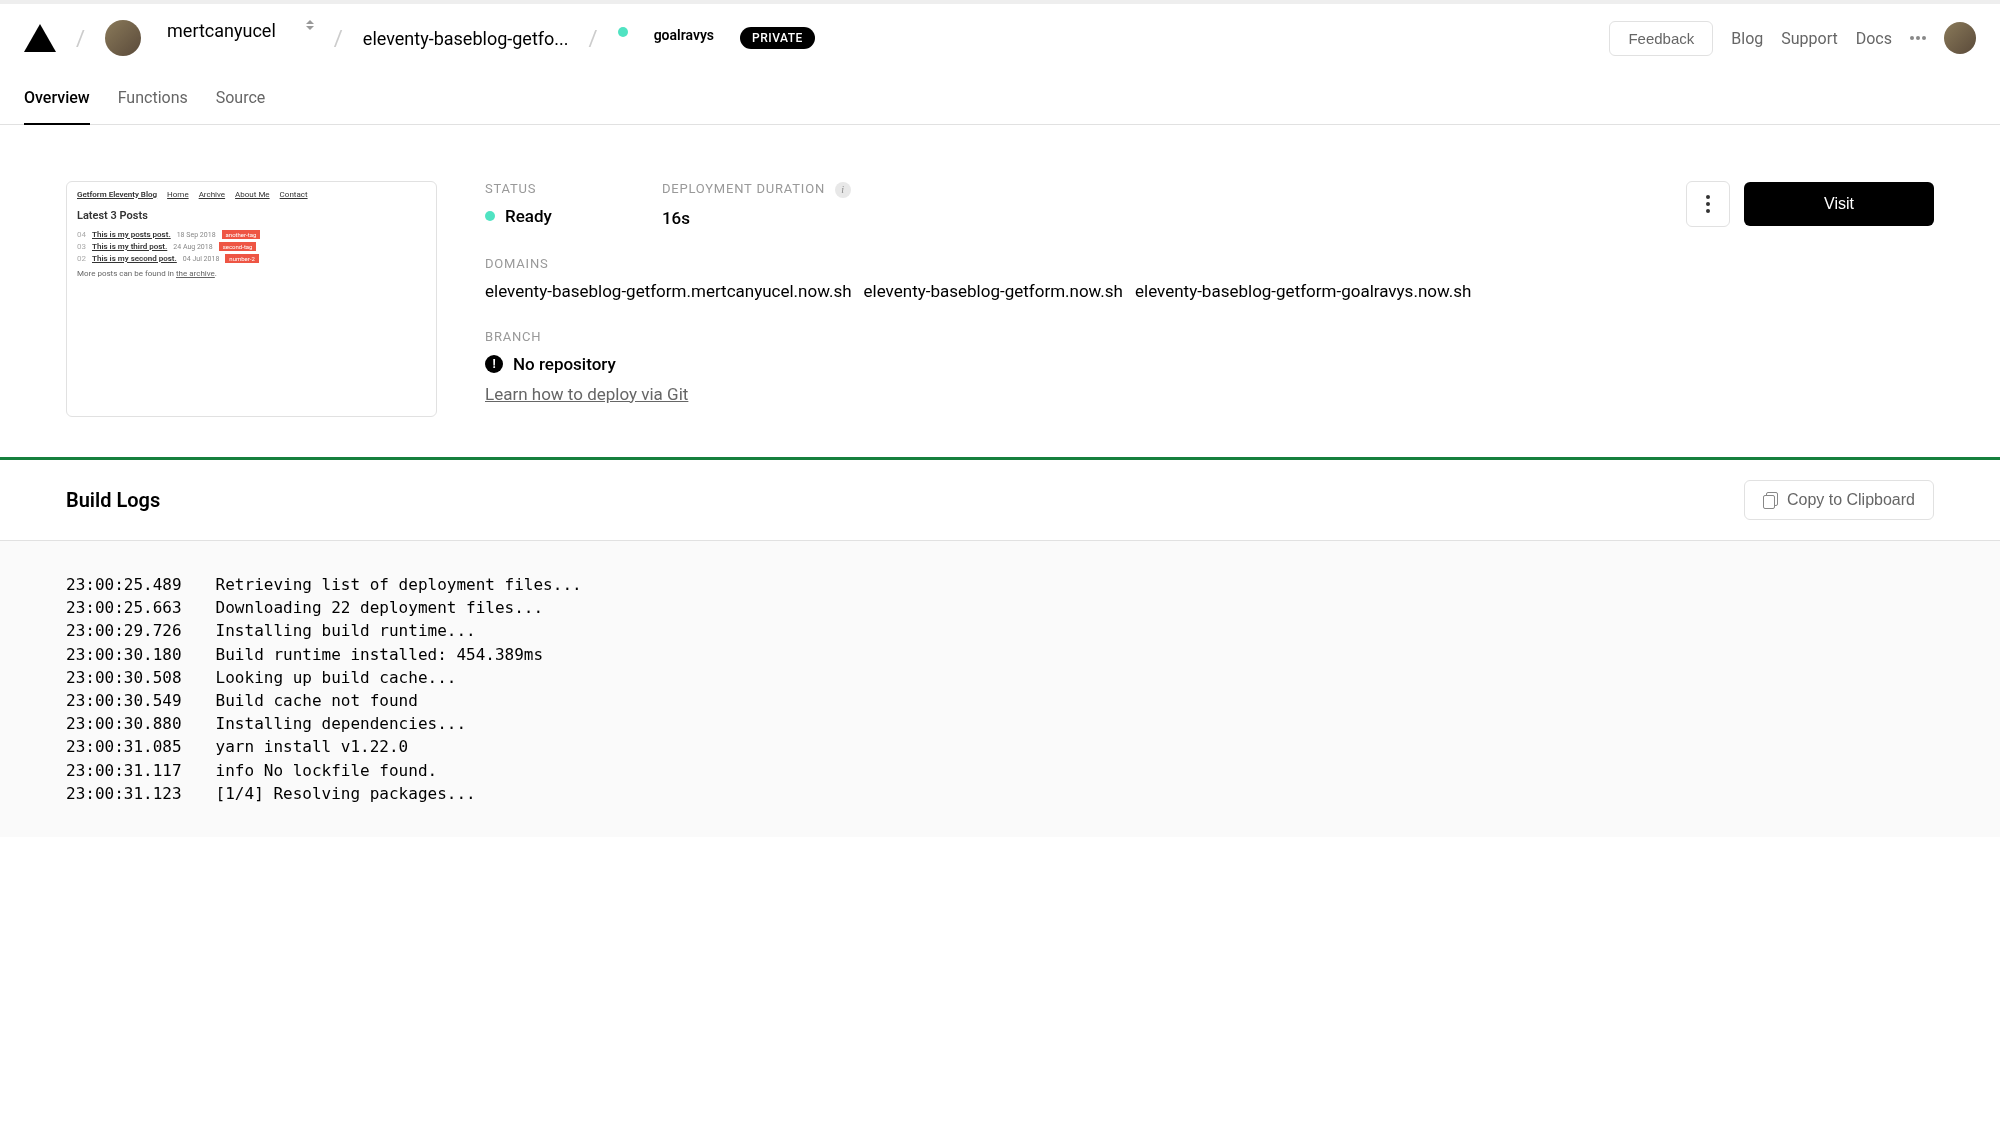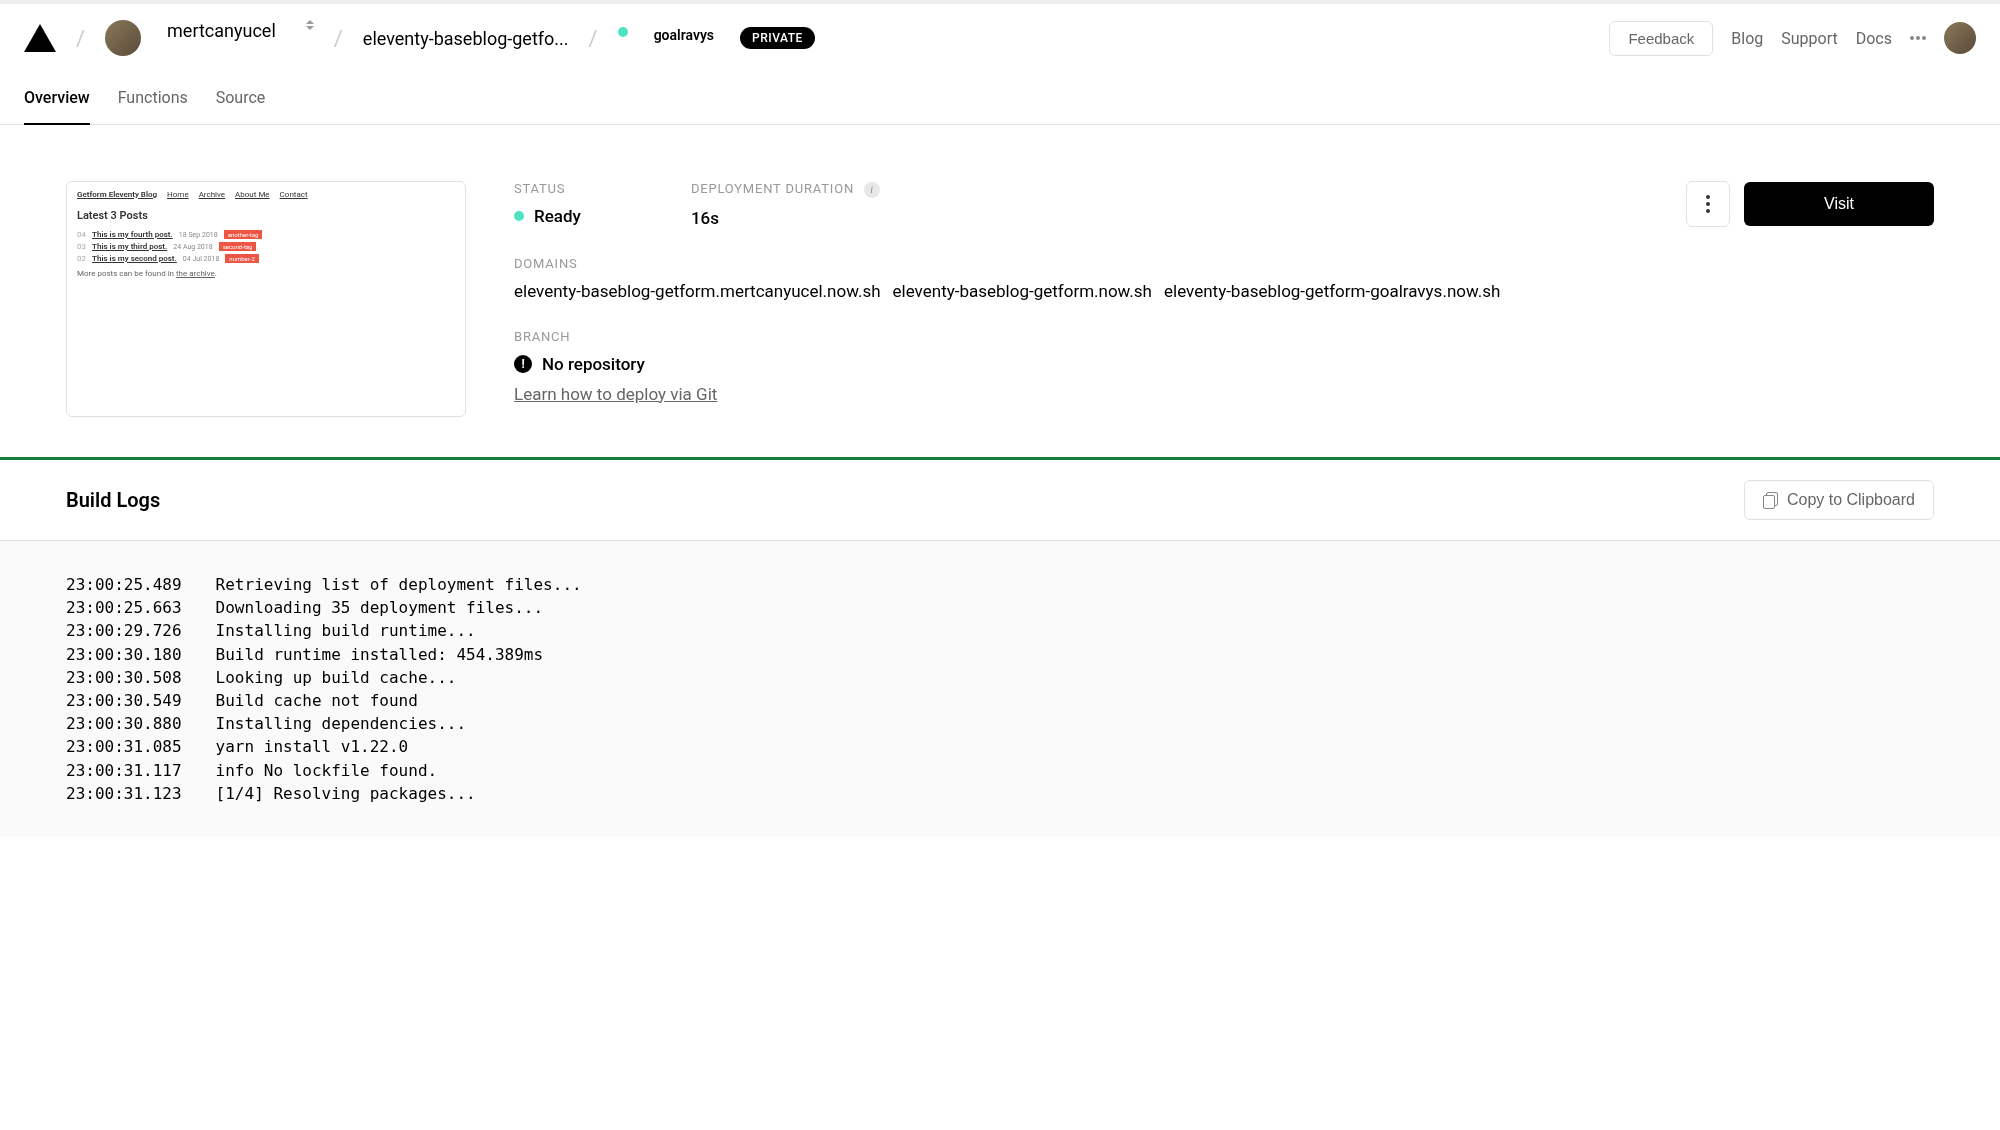--- a/index.html
+++ b/index.html
@@ -133,21 +133,21 @@
       margin-bottom: -1px;
     }
     
     
     .content {
       padding: 56px 66px 40px;
       display: flex;
       gap: 48px;
     }
     .preview {
-      width: 400px;
+      width: 371px;
       height: 236px;
       border: 1px solid #e1e1e1;
       border-radius: 6px;
       background: #fff;
       padding: 8px 10px;
       font-size: 9px;
       color: #333;
     }
     .preview-nav {
       display: flex;
@@ -374,21 +374,21 @@
     <div class="preview-nav">
       <span>Getform Eleventy Blog</span>
       <span>Home</span>
       <span>Archive</span>
       <span>About Me</span>
       <span>Contact</span>
     </div>
     <div class="preview-title">Latest 3 Posts</div>
     <div class="preview-post">
       <span class="num">04</span>
-      <span class="link">This is my fourth post.</span>
+      <span class="link">This is my posts post.</span>
       <span class="date">18 Sep 2018</span>
       <span class="tag">another-tag</span>
     </div>
     <div class="preview-post">
       <span class="num">03</span>
       <span class="link">This is my third post.</span>
       <span class="date">24 Aug 2018</span>
       <span class="tag">second-tag</span>
     </div>
     <div class="preview-post">
@@ -451,21 +451,21 @@
 <div class="logs-header">
   <span class="logs-title">Build Logs</span>
   <button class="copy-btn">
     <span class="copy-icon"></span>
     <span>Copy to Clipboard</span>
   </button>
 </div>
 
 <div class="logs" id="logs-container">
     <div class="log-line"><span class="log-time">23:00:25.489</span><span>Retrieving list of deployment files...</span></div>
-    <div class="log-line"><span class="log-time">23:00:25.663</span><span>Downloading 35 deployment files...</span></div>
+    <div class="log-line"><span class="log-time">23:00:25.663</span><span>Downloading 22 deployment files...</span></div>
     <div class="log-line"><span class="log-time">23:00:29.726</span><span>Installing build runtime...</span></div>
     <div class="log-line"><span class="log-time">23:00:30.180</span><span>Build runtime installed: 454.389ms</span></div>
     <div class="log-line"><span class="log-time">23:00:30.508</span><span>Looking up build cache...</span></div>
     <div class="log-line"><span class="log-time">23:00:30.549</span><span>Build cache not found</span></div>
     <div class="log-line"><span class="log-time">23:00:30.880</span><span>Installing dependencies...</span></div>
     <div class="log-line"><span class="log-time">23:00:31.085</span><span>yarn install v1.22.0</span></div>
     <div class="log-line"><span class="log-time">23:00:31.117</span><span>info No lockfile found.</span></div>
     <div class="log-line"><span class="log-time">23:00:31.123</span><span>[1/4] Resolving packages...</span></div>
   </div>
 

